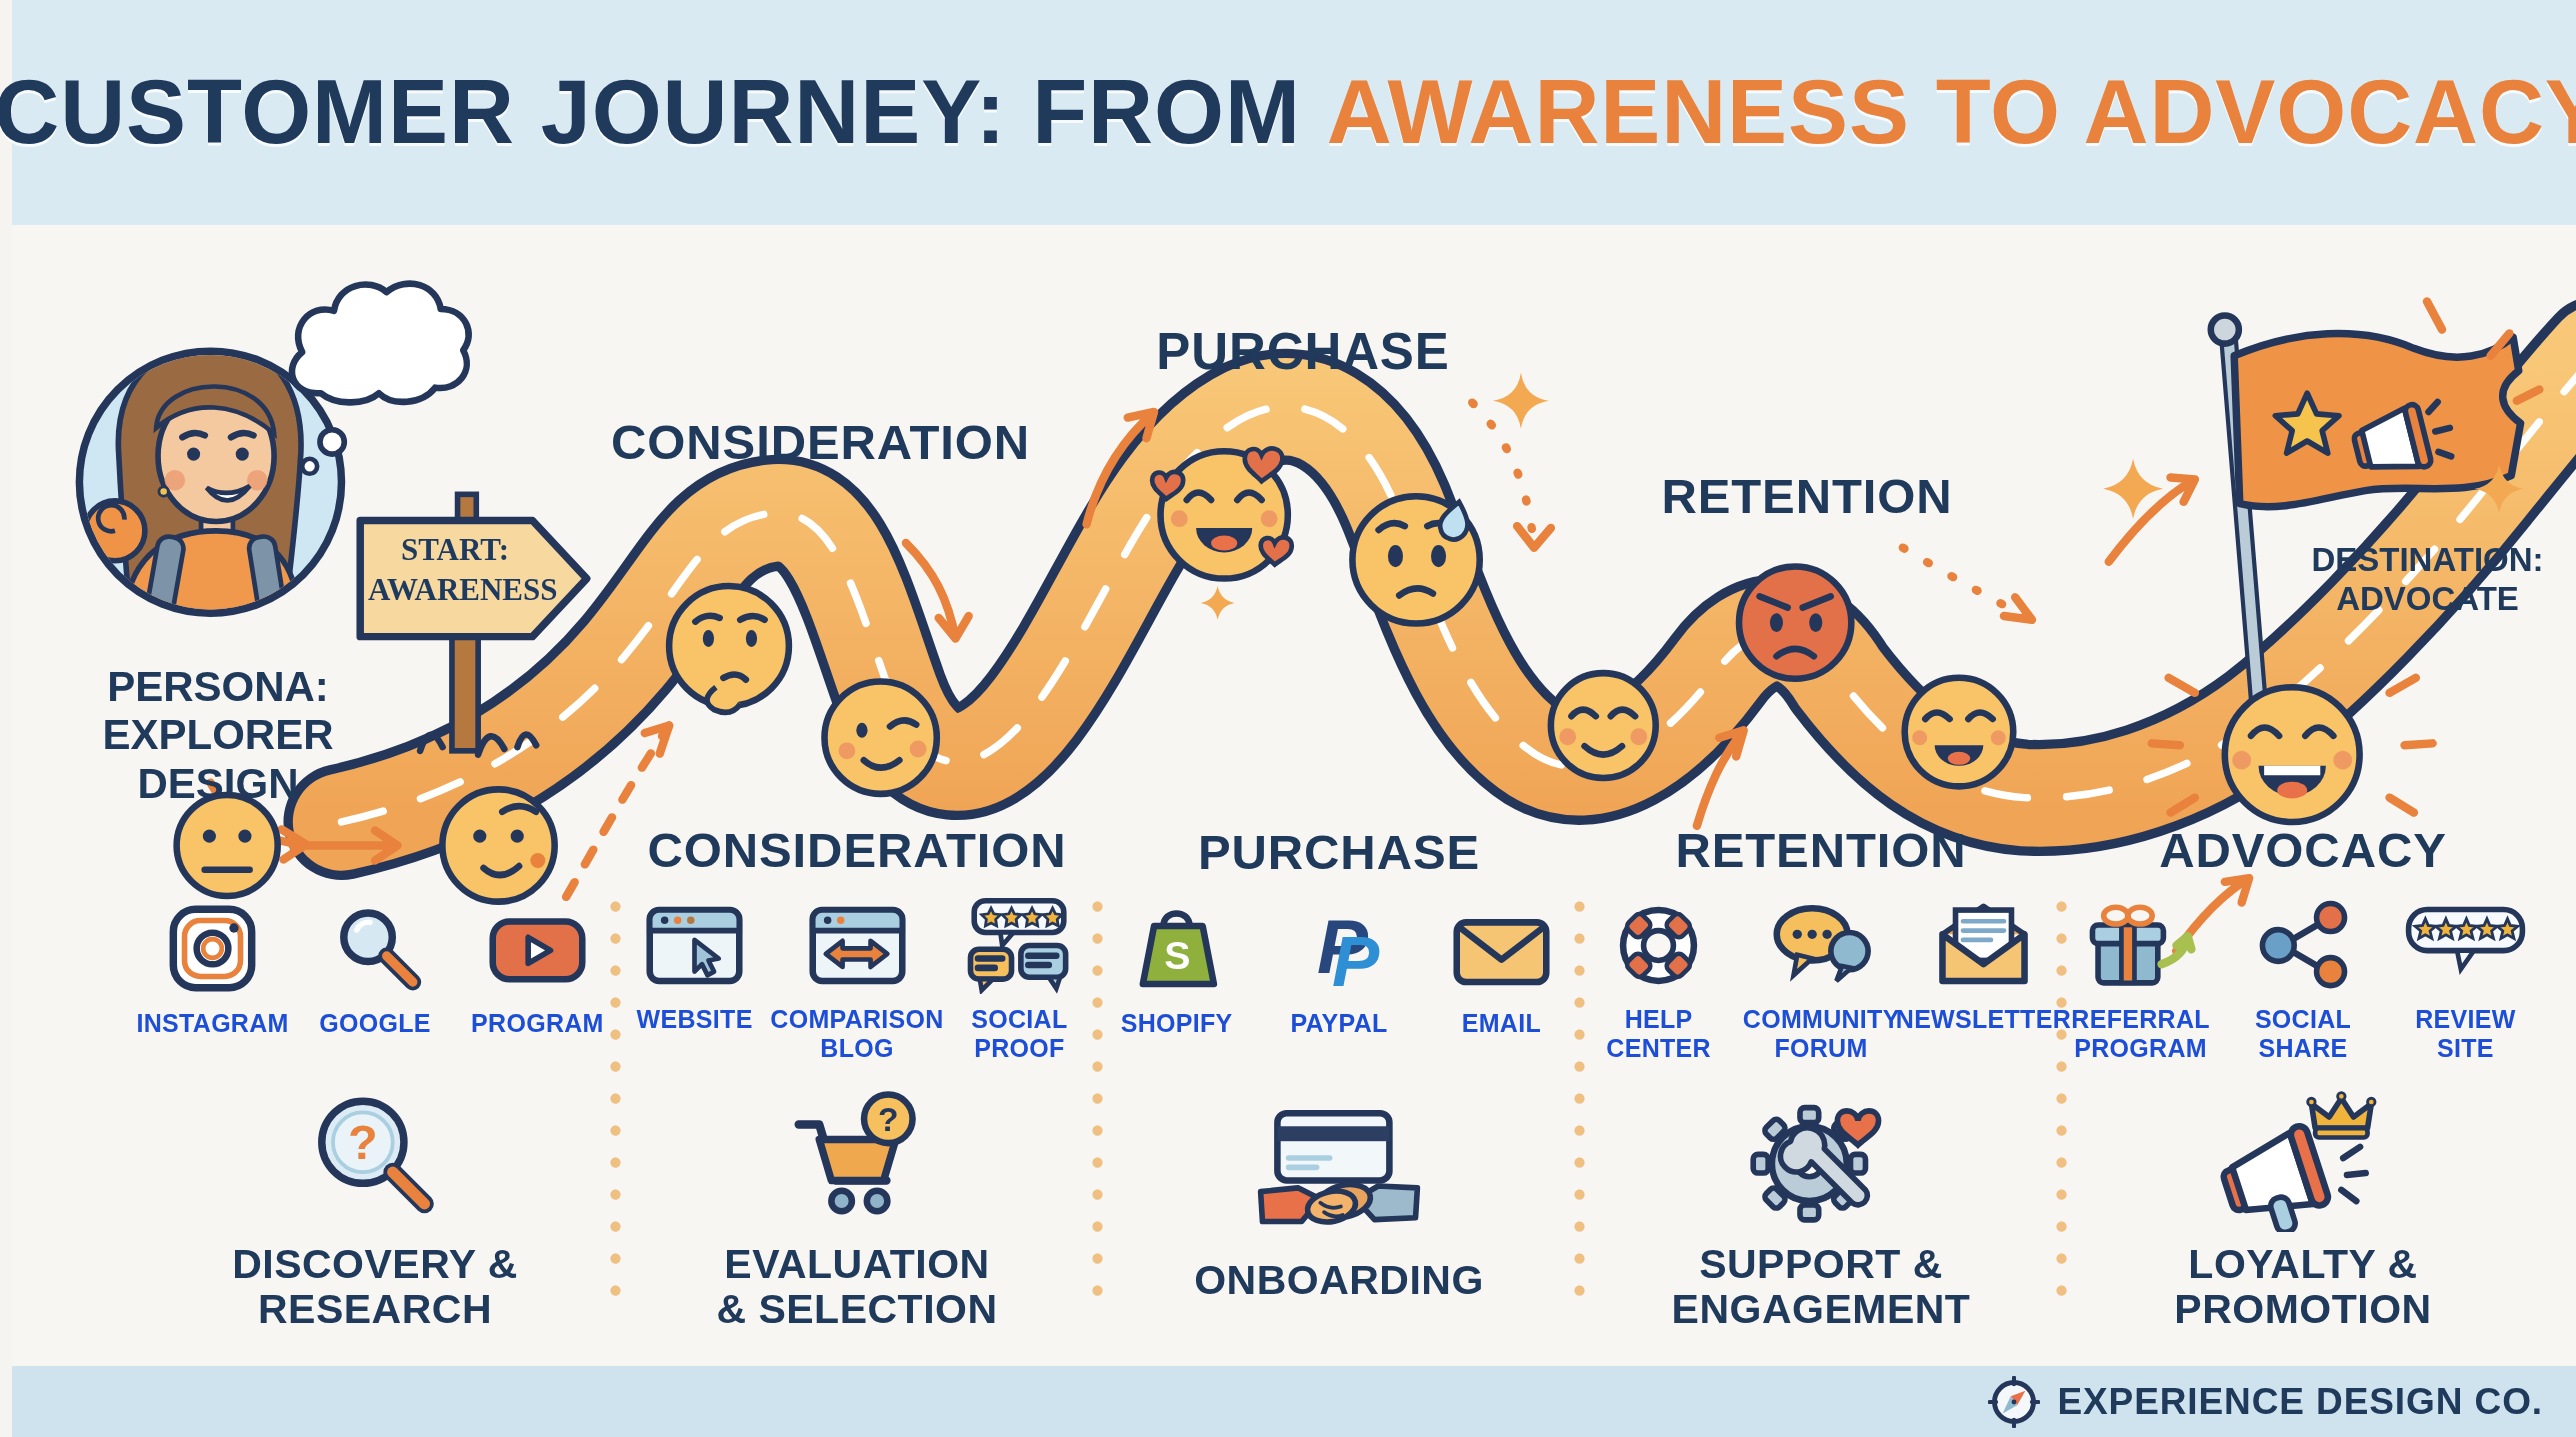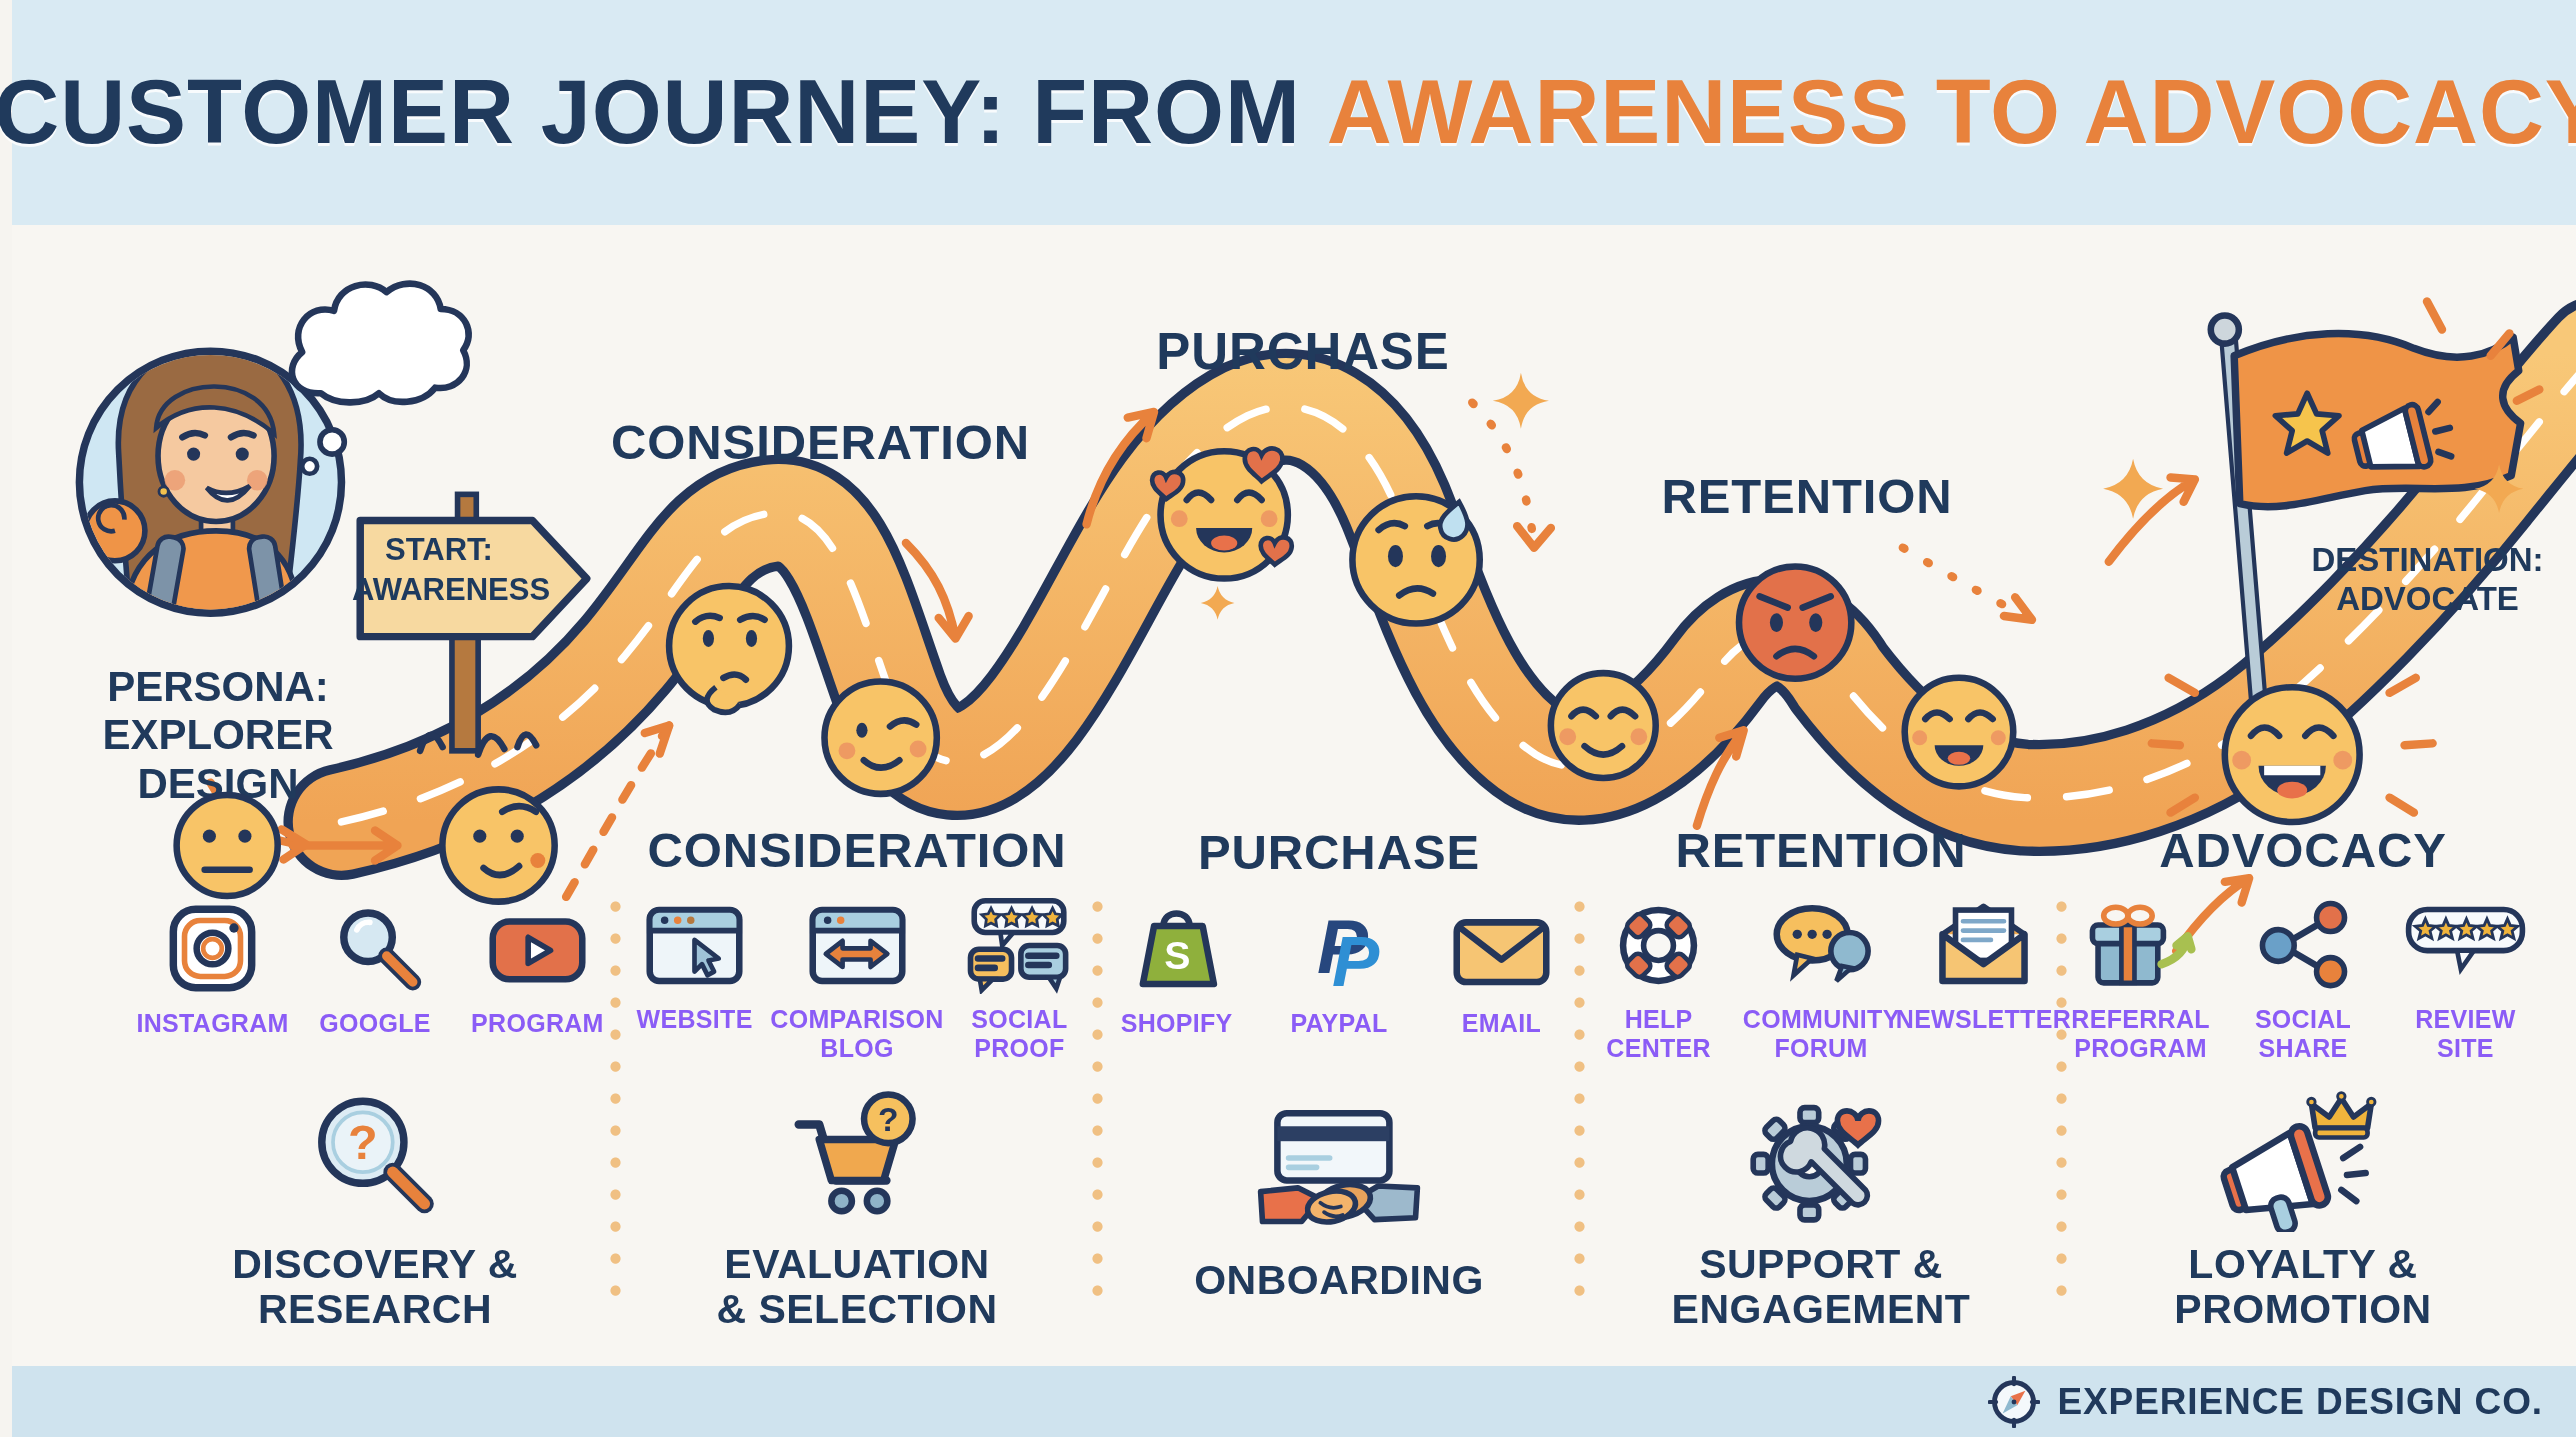--- a/index.html
+++ b/index.html
@@ -10,39 +10,39 @@
   
   .header{position:absolute;left:0;top:0;width:100%;height:225px;background:#d9eaf3;
           display:flex;align-items:center;justify-content:center;}
   .header h1{margin:0;font-size:90px;font-weight:bold;letter-spacing:0.9px;color:#203a5c;
              text-shadow:0 2.8px 0 rgba(255,255,255,.8);white-space:nowrap;}
   .header .hl{color:#e8823c;}
 
   
   svg.scene{position:absolute;left:0;top:0;width:2576px;height:1438px;}
   .ov{position:absolute;color:#203a5c;font-weight:bold;text-align:center;z-index:3;}
-  .sign-text{left:340px;top:530px;width:174px;font-size:31px;line-height:1.28;color:#1e3a5e;}
+  .sign-text{left:356px;top:530px;width:174px;font-size:31px;line-height:1.28;color:#1e3a5e;font-family:Liberation Serif, serif;}
   .persona-label{left:28px;top:663px;width:356px;font-size:42px;line-height:1.15;}
   .rl-consideration{left:599px;top:414px;width:412px;font-size:49px;letter-spacing:0.9px;}
   .rl-purchase{left:1104px;top:322px;width:374px;font-size:51px;letter-spacing:0.9px;}
   .rl-retention{left:1608px;top:468px;width:374px;font-size:49px;letter-spacing:0.9px;}
   .rl-destination{left:2261px;top:541px;width:309px;font-size:33px;line-height:1.18;}
 
   
   .stages{position:absolute;left:122px;top:807px;width:2410px;height:524px;display:flex;z-index:3;}
   .col{position:relative;width:482px;display:flex;flex-direction:column;align-items:center;}
   .col:not(:last-child)::after{content:'';position:absolute;right:-4.7px;top:94px;bottom:23.4px;width:11.2px;
       background-image:radial-gradient(circle at 5.6px 5.6px,#f0c083 4.7px,transparent 5.6px);
       background-size:11.2px 32px;background-repeat:repeat-y;}
   .col-header{height:89px;display:flex;align-items:center;justify-content:center;
       font-size:49px;font-weight:bold;color:#203a5c;letter-spacing:0.9px;}
   .channels{height:192px;display:flex;justify-content:center;gap:9.4px;}
   .channel{width:153px;display:flex;flex-direction:column;align-items:center;}
   .channel .icon{height:105px;display:flex;align-items:center;justify-content:center;}
-  .channel .clabel{margin-top:7.5px;font-size:25px;font-weight:bold;color:#8b5cf6;
+  .channel .clabel{margin-top:7.5px;font-size:25px;font-weight:bold;color:#1d4ed8;
       text-align:center;line-height:1.14;letter-spacing:0.3px;}
   .big-icon{height:168px;display:flex;align-items:center;justify-content:center;}
   .activity{margin-top:1.9px;text-align:center;font-size:41px;font-weight:bold;
       color:#203a5c;line-height:1.08;letter-spacing:0.5px;}
   .transition-row{margin-top:-13px;}
 
   
   .footer{position:absolute;left:0;bottom:0;width:100%;height:72px;background:#cfe3ee;
       display:flex;align-items:center;justify-content:flex-end;gap:17px;padding-right:45px;
       box-sizing:border-box;z-index:4;}

